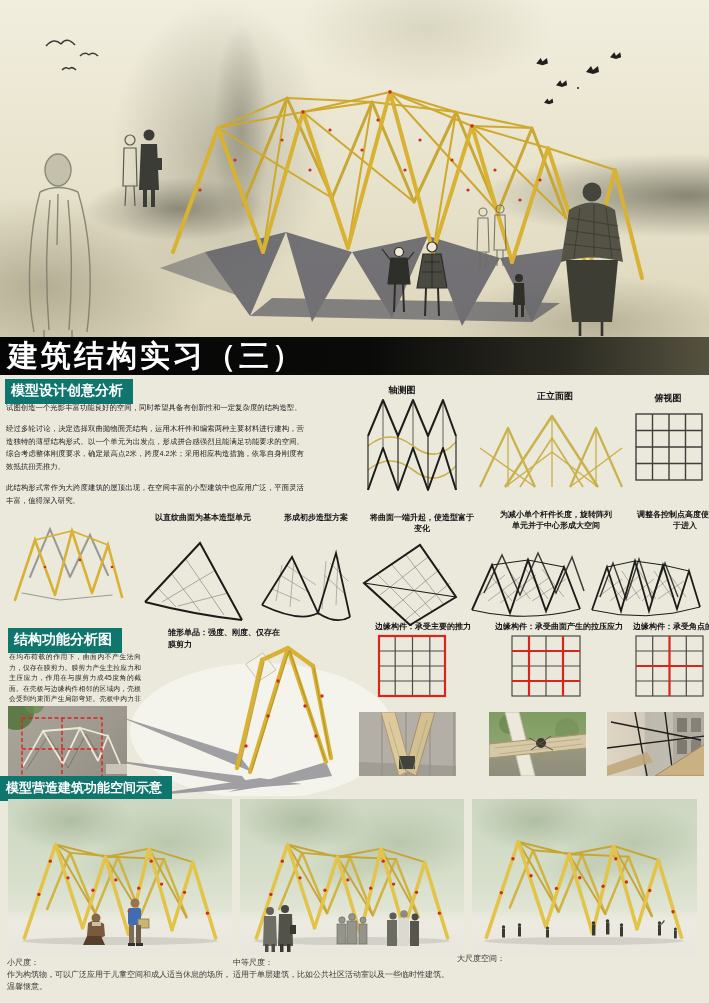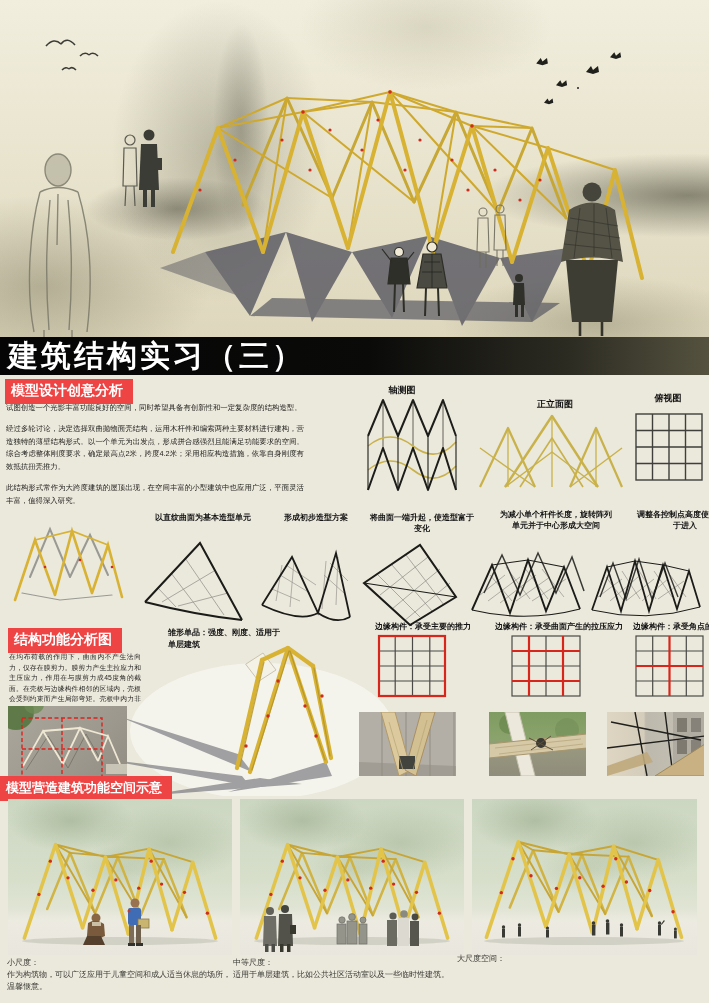--- a/index.html
+++ b/index.html
@@ -26,21 +26,21 @@
   #titleband{
     left:0;top:337px;width:709px;height:38px;
     background:linear-gradient(90deg,#050505 0%,#0a0a09 52%,#2c2b22 80%,#55523f 100%);
     display:flex;align-items:center;
   }
   #titleband .t{
     color:#fff;font-size:30px;font-weight:bold;letter-spacing:3px;padding-left:8px;
     text-shadow:0 1px 0 #000;
   }
   .badge{
-    background:#ef4444;color:#ffffff;font-weight:bold;
+    background:#0f766e;color:#ffffff;font-weight:bold;
     padding:3px 10px 4px 6px;display:inline-block;white-space:nowrap;
   }
   .badge.b14{font-size:14px;}
   .badge.b13{font-size:13px;}
   .body-text{font-size:7.4px;line-height:1.68;color:#242420;text-align:justify;}
   .body-text p{margin:0 0 9px 0;}
   .small-note{font-size:8px;font-weight:bold;color:#111;line-height:1.5;}
   .cap{font-size:8px;font-weight:bold;color:#111;text-align:center;line-height:1.4;margin-left:12px;}
   .dlabel{font-size:9px;font-weight:bold;color:#111;text-align:center;}
   .photo-cap{font-size:8px;line-height:1.5;color:#3a3a34;}
@@ -218,21 +218,21 @@
   <div class="abs" style="left:5px;top:379px;">
     <span class="badge b14">模型设计创意分析</span>
   </div>
   <div class="abs body-text" style="left:6px;top:402px;width:298px;">
     <p>试图创造一个光影丰富功能良好的空间，同时希望具备有创新性和一定复杂度的结构造型。</p>
     <p>经过多轮讨论，决定选择双曲抛物面壳结构，运用木杆件和编索两种主要材料进行建构，营造独特的薄壁结构形式。以一个单元为出发点，形成拼合感强烈且能满足功能要求的空间。综合考虑整体刚度要求，确定最高点2米，跨度4.2米；采用相应构造措施，依靠自身刚度有效抵抗扭壳推力。</p>
     <p>此结构形式常作为大跨度建筑的屋顶出现，在空间丰富的小型建筑中也应用广泛，平面灵活丰富，值得深入研究。</p>
   </div>
 
   <div class="abs dlabel" style="left:372px;top:384px;width:60px;">轴测图</div>
-  <div class="abs dlabel" style="left:520px;top:398px;width:70px;">正立面图</div>
+  <div class="abs dlabel" style="left:520px;top:390px;width:70px;">正立面图</div>
   <div class="abs dlabel" style="left:638px;top:392px;width:60px;">俯视图</div>
 
   <svg class="abs" style="left:0;top:375px;" width="709" height="120" viewBox="0 0 709 120">
 
     <g fill="none" stroke-linejoin="round">
       <g stroke="#55544a" stroke-width="0.9">
         <path d="M383,25 L383,73 M413,25 L413,73 M443,25 L443,73"></path>
       </g>
       <g stroke="#c8b14a" stroke-width="1.6">
         <path d="M368,71 Q390,53 413,71 T456,67"></path>
@@ -346,21 +346,21 @@
         <path d="M592,105 L607,62 L621,106 L635,56 L649,106 L663,60 L677,104 L689,66 L700,102"></path>
         <path d="M607,62 L635,56 L663,60 L689,66" stroke-width="1"></path>
         <path d="M592,105 Q646,118 700,102" stroke-width="1"></path>
       </g>
     </g>
   </svg>
 
   <div class="abs" style="left:8px;top:628px;">
     <span class="badge b14">结构功能分析图</span>
   </div>
-  <div class="abs small-note" style="left:168px;top:627px;width:112px;">雏形单品：强度、刚度、适用于单层建筑</div>
+  <div class="abs small-note" style="left:168px;top:627px;width:112px;">雏形单品：强度、刚度、仅存在膜剪力</div>
   <div class="abs body-text" style="left:9px;top:652px;width:132px;font-size:6.8px;line-height:1.55;">
     <p>在均布荷载的作用下，曲面内不产生法向力，仅存在膜剪力。膜剪力产生主拉应力和主压应力，作用在与膜剪力成45度角的截面。在壳板与边缘构件相邻的区域内，壳板会受到约束而产生局部弯矩。壳板中内力非常小。</p>
   </div>
 
   <div class="abs cap" style="left:340px;top:621px;width:142px;">边缘构件：承受主要的推力</div>
   <div class="abs cap" style="left:476px;top:621px;width:142px;">边缘构件：承受曲面产生的拉压应力</div>
   <div class="abs cap" style="left:600px;top:621px;width:138px;">边缘构件：承受角点的推力</div>
 
   <svg class="abs" style="left:377px;top:634px;" width="70" height="68" viewBox="0 0 70 68">
     <g stroke="#4a4a46" stroke-width="1.2" fill="none">

